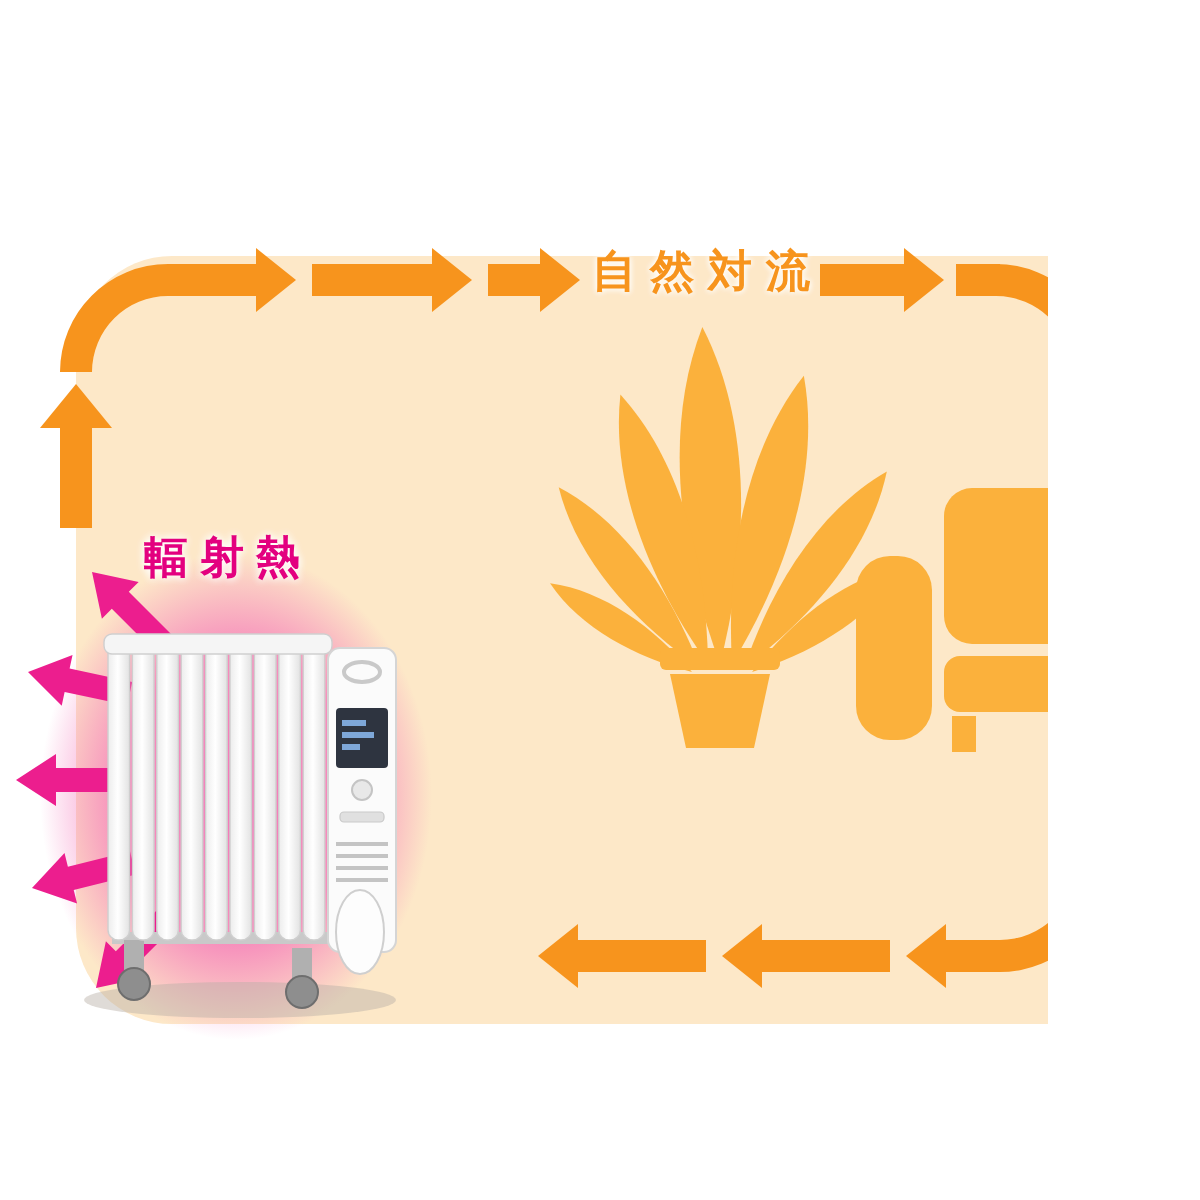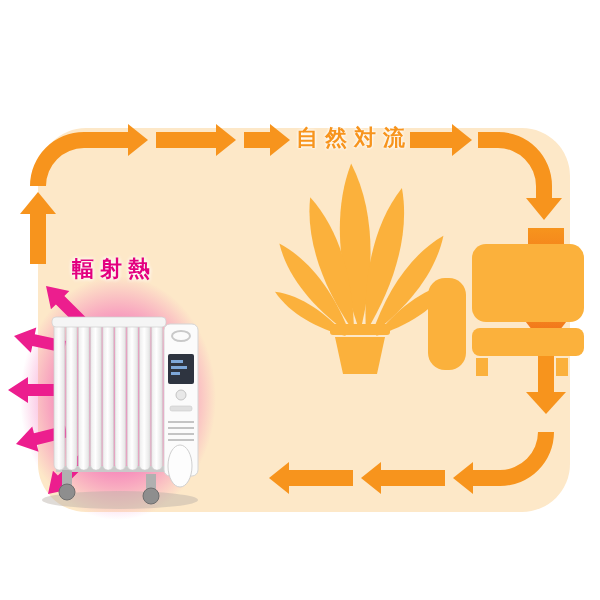--- a/index.html
+++ b/index.html
@@ -1,30 +1,30 @@
 <!DOCTYPE html>
 <html style="--room-fill: #fde8c8; --arrow-orange: #f7941d; --arrow-orange-deep: #ee611a; --silhouette-orange: #fbb13c; --pink: #ec1e8e; --pink-text: #e3007f; --glow-pink: #f470b8; --heater-body: #fbfbfb; --heater-line: #cfcfcf; --wheel-gray: #8e8e8e;"><head>
 <meta charset="utf-8">
 <style>
   html,body{margin:0;padding:0;background:#fff;}
   .stage{
-    position:relative;width:600px;height:600px;background:#fff;overflow:hidden;
-    font-family:Liberation Serif, serif;
+    position:relative;width:524px;height:600px;background:#fff;overflow:hidden;
+    font-family:Liberation Mono, monospace;
   }
   .stage svg{position:absolute;left:0;top:0;}
   .label{
     position:absolute;font-weight:bold;font-size:22px;line-height:1;
     letter-spacing:7px;white-space:nowrap;z-index:5;
   }
   .label-convection{
     left:296px;top:127px;color:var(--arrow-orange,#f7941d);
     text-shadow:0 0 3px #ffffff,0 0 3px #ffffff;
   }
   .label-radiant{
-    left:72px;top:258px;color:var(--pink-text,#e3007f);letter-spacing:6px;
+    left:72px;top:270px;color:var(--pink-text,#e3007f);letter-spacing:6px;
     text-shadow:0 0 4px #ffffff,0 0 4px #ffffff;
   }
 </style>
 </head>
 <body>
 
 <div class="stage">
 
   <svg width="600" height="600" viewBox="0 0 600 600">
     <defs>

